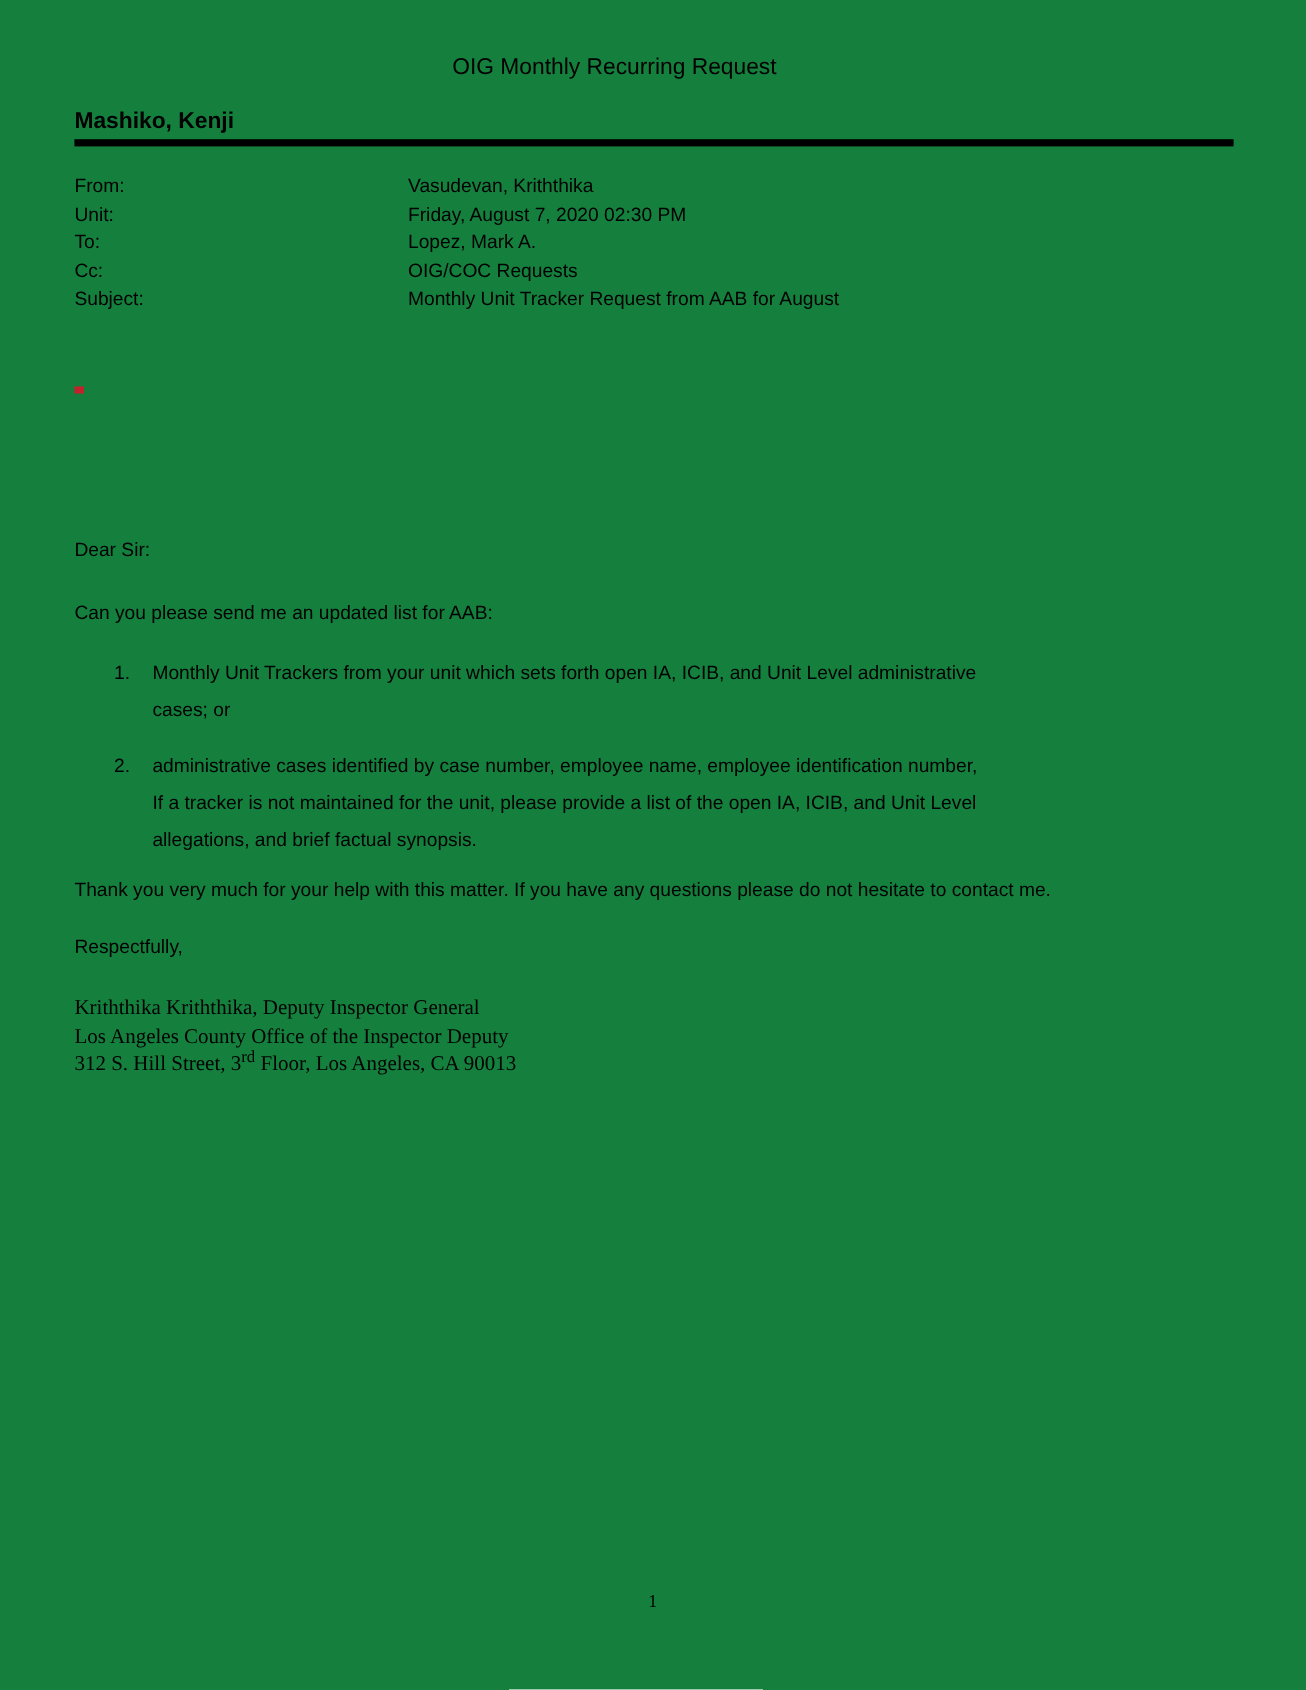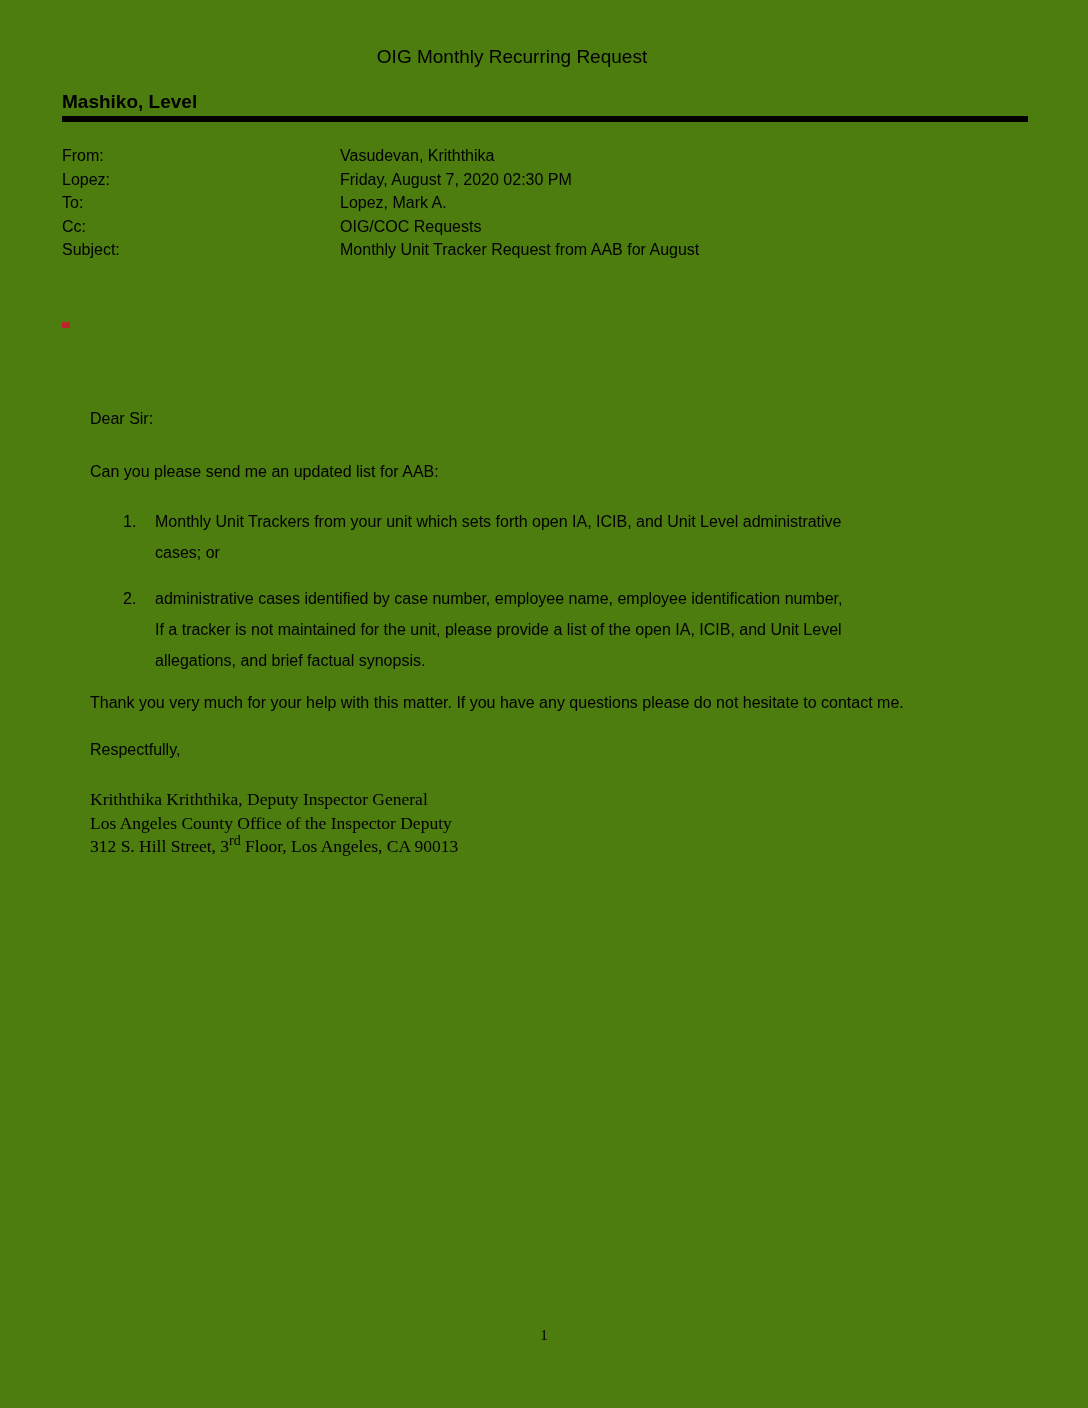--- a/index.html
+++ b/index.html
@@ -2,21 +2,21 @@
 <html><head>
 <meta charset="utf-8">
 <style>
   * { margin: 0; padding: 0; box-sizing: border-box; }
   html, body { background: #ffffff; }
   .page {
     position: relative;
     width: 1088px;
     height: 1408px;
     margin: 0 auto;
-    background: #4d7c0f;
+    background: #15803d;
     font-family: "Liberation Sans", sans-serif;
     color: #000000;
     overflow: hidden;
     padding-left: 13px;
   }
   .doc-title {
     position: absolute;
     top: 46px;
     left: 0;
     width: 100%;
@@ -58,25 +58,24 @@
   .meta-label { font-weight: normal; }
   .broken-image-marker {
     position: absolute;
     top: 322px;
     left: 62px;
     width: 8px;
     height: 6px;
   }
   .body-block {
     position: absolute;
-    top: 408px;
+    top: 448px;
     left: 62px;
     width: 966px;
     font-size: 16px;
-    margin-left: 28px;
   }
   .salutation { line-height: 22px; margin-bottom: 31px; }
   .intro      { line-height: 22px; margin-bottom: 23px; }
   .list-item  {
     position: relative;
     padding-left: 65px;
     margin-bottom: 15px;
   }
   .list-item:last-of-type { margin-bottom: 17px; }
   .list-num {
@@ -110,31 +109,31 @@
   }
 </style>
 </head>
 <body>
 
 <div class="page">
 
   <div class="doc-title">OIG Monthly Recurring Request</div>
 
   <div class="sender-block">
-    <div class="sender-name">Mashiko, Level</div>
+    <div class="sender-name">Mashiko, Kenji</div>
     <div class="header-divider" style="background: rgb(0, 0, 0);"></div>
   </div>
 
   <div class="meta">
     <div class="meta-row">
       <div class="meta-label">From:</div>
       <div class="meta-value">Vasudevan, Kriththika</div>
     </div>
     <div class="meta-row">
-      <div class="meta-label">Lopez:</div>
+      <div class="meta-label">Unit:</div>
       <div class="meta-value">Friday, August 7, 2020 02:30 PM</div>
     </div>
     <div class="meta-row">
       <div class="meta-label">To:</div>
       <div class="meta-value">Lopez, Mark A.</div>
     </div>
     <div class="meta-row">
       <div class="meta-label">Cc:</div>
       <div class="meta-value">OIG/COC Requests</div>
     </div>

